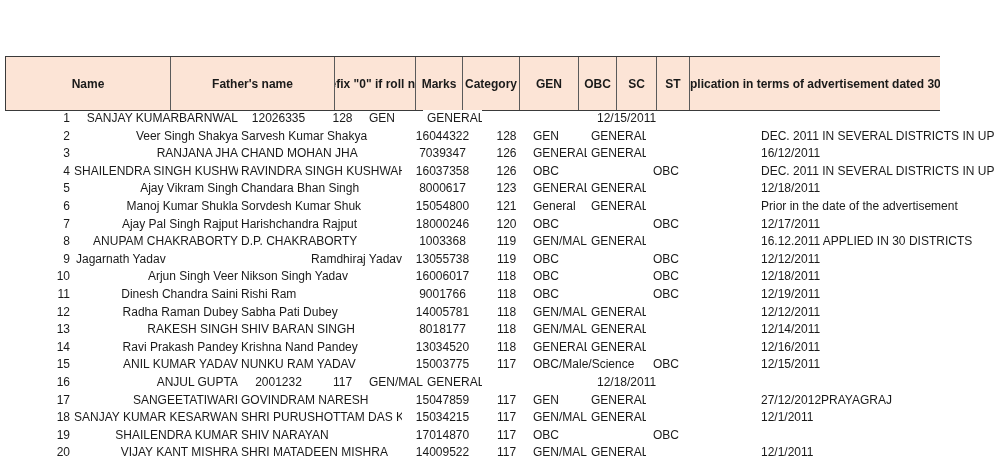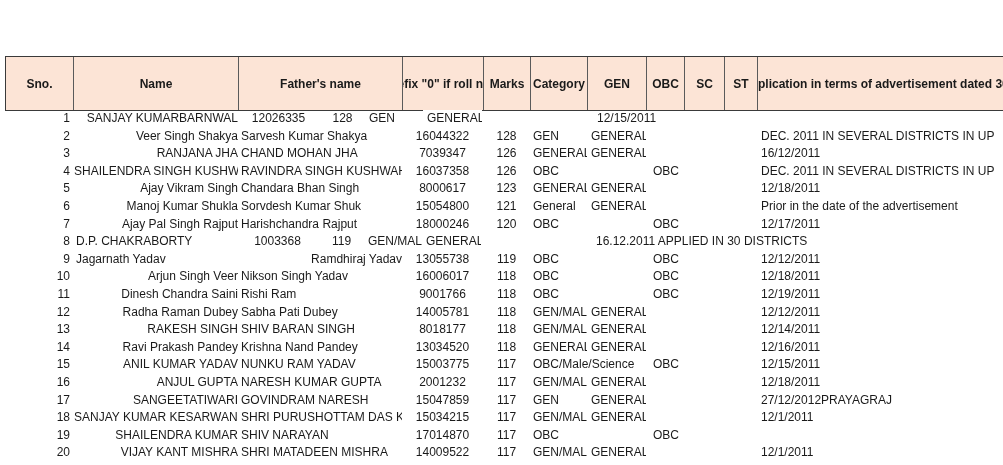--- a/index.html
+++ b/index.html
@@ -79,23 +79,20 @@
     .cell.obc { padding-left: 7px; }
     .cell.sc, .cell.st { }
     .cell.applied { padding-left: 4px; }
     .cell.clipbg { background: #fff; position: relative; z-index: 2; }
   </style>
 </head>
 <body>
 
 <div class="sheet">
   <div class="header-row" id="header-row">
-      <div class="hcell" style="width: 68px;">
-        <span>Sno.</span>
-      </div>
       <div class="hcell" style="width: 165px;">
         <span>Name</span>
       </div>
       <div class="hcell" style="width: 164px;">
         <span>Father's name</span>
       </div>
       <div class="hcell clip-left" style="width: 81px;">
         <span>efix "0" if roll n</span>
       </div>
       <div class="hcell" style="width: 47px;">
@@ -206,20 +203,21 @@
         <div class="cell marks" style="width: 47px;">120</div>
         <div class="cell category" style="width: 57px;">OBC</div>
         <div class="cell gen empty" style="width: 59px;"></div>
         <div class="cell obc clipbg" style="width: 38px;">OBC</div>
         <div class="cell sc" style="width: 40px;"></div>
         <div class="cell st" style="width: 33px;"></div>
         <div class="cell applied" style="width: 250px;">12/17/2011</div>
       </div>
       <div class="row">
         <div class="cell sno" style="width: 68px;">8</div>
+        <div class="cell name" style="width: 165px;">ANUPAM CHAKRABORTY</div>
         <div class="cell father clipbg" style="width: 164px;">D.P. CHAKRABORTY</div>
         <div class="cell roll" style="width: 81px;">1003368</div>
         <div class="cell marks" style="width: 47px;">119</div>
         <div class="cell category" style="width: 57px;">GEN/MAL</div>
         <div class="cell gen" style="width: 59px;">GENERAL</div>
         <div class="cell obc" style="width: 38px;"></div>
         <div class="cell sc" style="width: 40px;"></div>
         <div class="cell st" style="width: 33px;"></div>
         <div class="cell applied" style="width: 250px;">16.12.2011 APPLIED IN 30 DISTRICTS</div>
       </div>
@@ -310,21 +308,20 @@
         <div class="cell category" style="width: 57px;">OBC/Male/Science</div>
         <div class="cell gen empty" style="width: 59px;"></div>
         <div class="cell obc clipbg" style="width: 38px;">OBC</div>
         <div class="cell sc" style="width: 40px;"></div>
         <div class="cell st" style="width: 33px;"></div>
         <div class="cell applied" style="width: 250px;">12/15/2011</div>
       </div>
       <div class="row">
         <div class="cell sno" style="width: 68px;">16</div>
         <div class="cell name" style="width: 165px;">ANJUL GUPTA</div>
-        <div class="cell father clipbg" style="width: 164px;">NARESH KUMAR GUPTA</div>
         <div class="cell roll" style="width: 81px;">2001232</div>
         <div class="cell marks" style="width: 47px;">117</div>
         <div class="cell category" style="width: 57px;">GEN/MAL</div>
         <div class="cell gen" style="width: 59px;">GENERAL</div>
         <div class="cell obc" style="width: 38px;"></div>
         <div class="cell sc" style="width: 40px;"></div>
         <div class="cell st" style="width: 33px;"></div>
         <div class="cell applied" style="width: 250px;">12/18/2011</div>
       </div>
       <div class="row">

